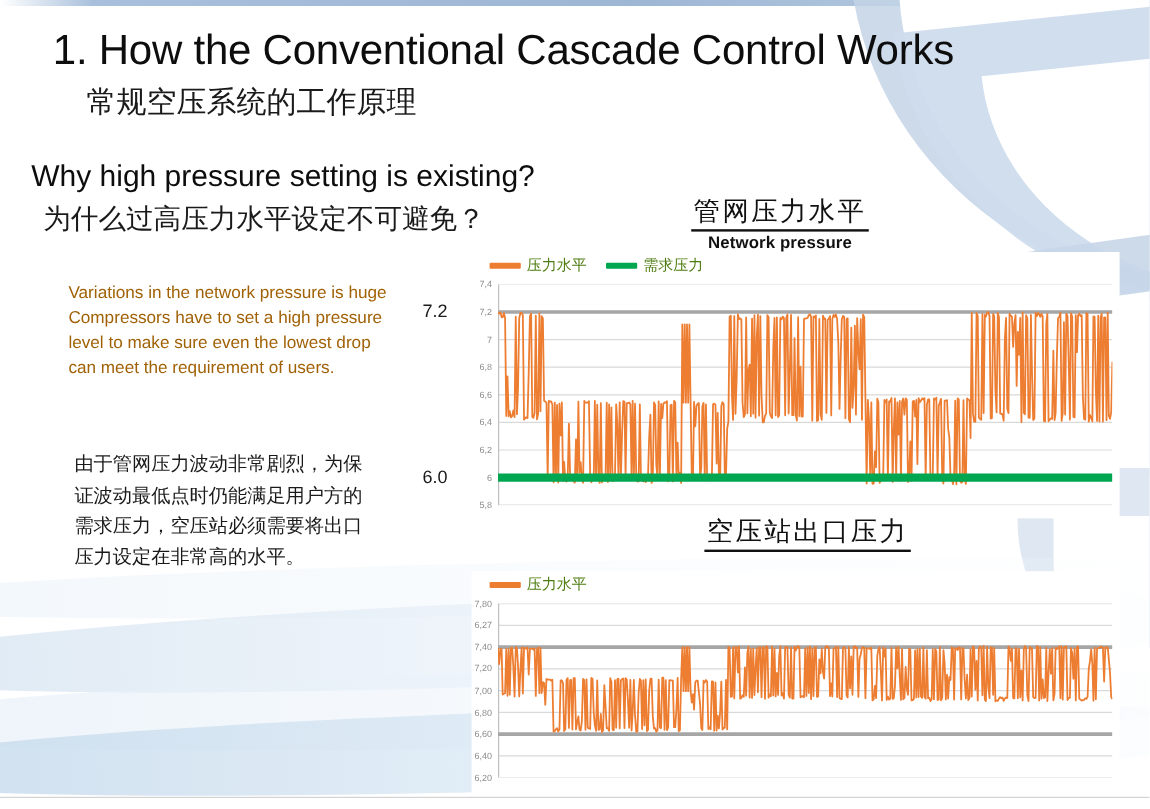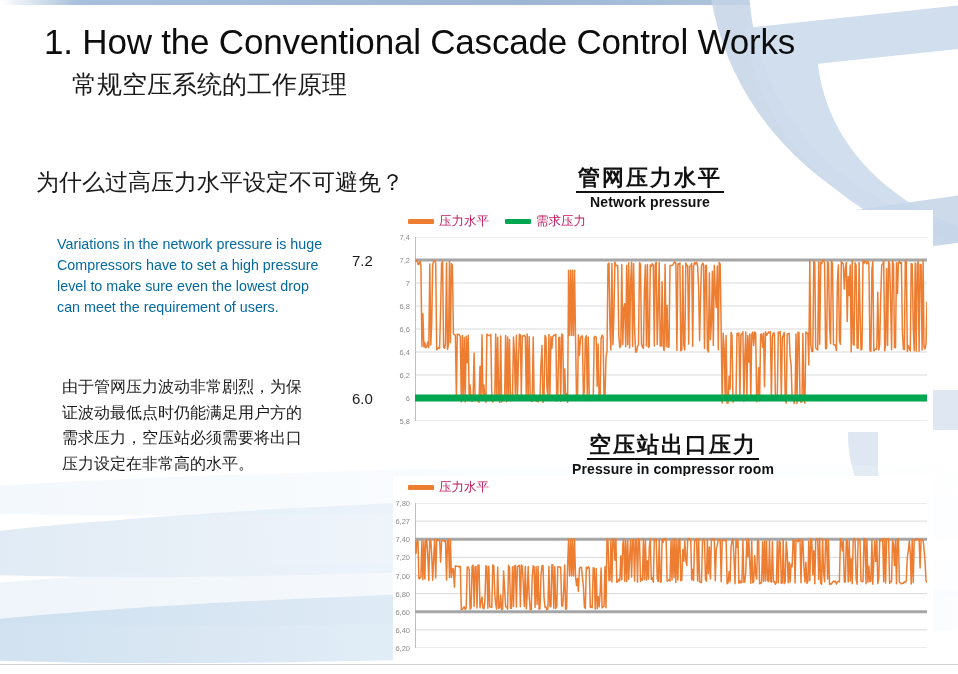--- a/index.html
+++ b/index.html
@@ -60,36 +60,36 @@
     font-size:35px;font-weight:400;color:#0d0d0d;letter-spacing:-.2px;white-space:nowrap;}
   .h-title-cn{position:absolute;left:72px;top:68px;
     font-family:"DejaVu Serif",serif;font-size:25px;color:#1a1a1a;white-space:nowrap;text-align:right;}
 
   .q-en{position:absolute;left:26px;top:133px;
     font-size:25px;color:#0d0d0d;white-space:nowrap;}
   .q-cn{position:absolute;left:36px;top:167px;
     font-family:"DejaVu Serif",serif;font-size:23px;color:#1a1a1a;white-space:nowrap;}
 
   .para-en{position:absolute;left:57px;top:234px;width:268px;
-    font-size:14.3px;line-height:21px;color:#0369a1;}
+    font-size:14.3px;line-height:21px;color:#a16207;}
   .para-cn{position:absolute;left:62px;top:374px;width:250px;
     font-family:"DejaVu Serif",serif;font-size:16px;line-height:25.5px;color:#1a1a1a;}
 
   
   .chart-title-wrap{position:absolute;text-align:center;}
   .ct-cn{font-family:"DejaVu Serif",serif;font-size:22px;color:#111;
     border-bottom:2px solid #111;display:inline-block;line-height:1.12;padding:0 2px 1px 2px;
-    letter-spacing:2px;font-weight:bold;}
+    letter-spacing:2px;}
   .ct-en{font-size:14px;font-weight:bold;color:#111;margin-top:1px;letter-spacing:.1px;}
 
   .chart{position:absolute;background:#fff;}
   .legend{position:absolute;display:flex;align-items:center;gap:16px;font-size:11.5px;}
   .leg-item{display:flex;align-items:center;gap:5px;}
   .leg-swatch{display:inline-block;width:26px;height:5px;border-radius:1px;}
-  .leg-label{font-family:"DejaVu Serif",serif;font-size:12.5px;color:#be185d;}
+  .leg-label{font-family:"DejaVu Serif",serif;font-size:12.5px;color:#4d7c0f;}
 
   .plot{position:absolute;}
   .plot svg{display:block;}
 
   .ytick{position:absolute;right:100%;transform:translateY(-50%);
     padding-right:5px;font-size:7.5px;color:#8c8c8c;white-space:nowrap;
     font-family:"Liberation Sans",sans-serif;}
 
   .annot{position:absolute;transform:translateY(-50%);
     font-size:15px;color:#1a1a1a;font-family:"Liberation Sans",sans-serif;}
@@ -111,20 +111,21 @@
   <div class="deco sw8"></div>
 
   <div class="band band4"></div>
   <div class="band band1"></div>
   <div class="band band2"></div>
   <div class="band band3"></div>
 
   <div class="h-title">1. How the Conventional Cascade Control Works</div>
   <div class="h-title-cn">常规空压系统的工作原理</div>
 
+  <div class="q-en">Why high pressure setting is existing?</div>
   <div class="q-cn">为什么过高压力水平设定不可避免？</div>
 
   <div class="para-en">Variations in the network pressure is huge Compressors have to set a high pressure level to make sure even the lowest drop can meet the requirement of users.</div>
   <div class="para-cn">由于管网压力波动非常剧烈，为保证波动最低点时仍能满足用户方的需求压力，空压站必须需要将出口压力设定在非常高的水平。</div>
 
   <div class="chart-title-wrap" style="left:545px;top:165px;width:210px;">
     <div class="ct-cn">管网压力水平</div>
     <div class="ct-en">Network pressure</div>
   </div>
 
@@ -163,21 +164,20 @@
         <div class="ytick" style="top: 92px;">6,6</div>
         <div class="ytick" style="top: 115px;">6,4</div>
         <div class="ytick" style="top: 138px;">6,2</div>
         <div class="ytick" style="top: 161px;">6</div>
         <div class="ytick" style="top: 184px;">5,8</div>
       </div>
   </div>
 
   <div class="chart-title-wrap" style="left:528px;top:432px;width:290px;">
     <div class="ct-cn">空压站出口压力</div>
-    <div class="ct-en">Pressure in compressor room</div>
   </div>
 
   <div class="chart" id="chart2" style="left:393px;top:476px;width:540px;height:186px;">
     <div class="legend" style="left:15px;top:3px;">
       <div class="leg-item">
         <span class="leg-swatch" id="c2s0" style="background: rgb(237, 125, 49);"></span>
         <span class="leg-label">压力水平</span>
       </div>
     </div>
     <div class="plot" id="plot2" style="left:22px;top:27px;width:512px;height:145px;">

